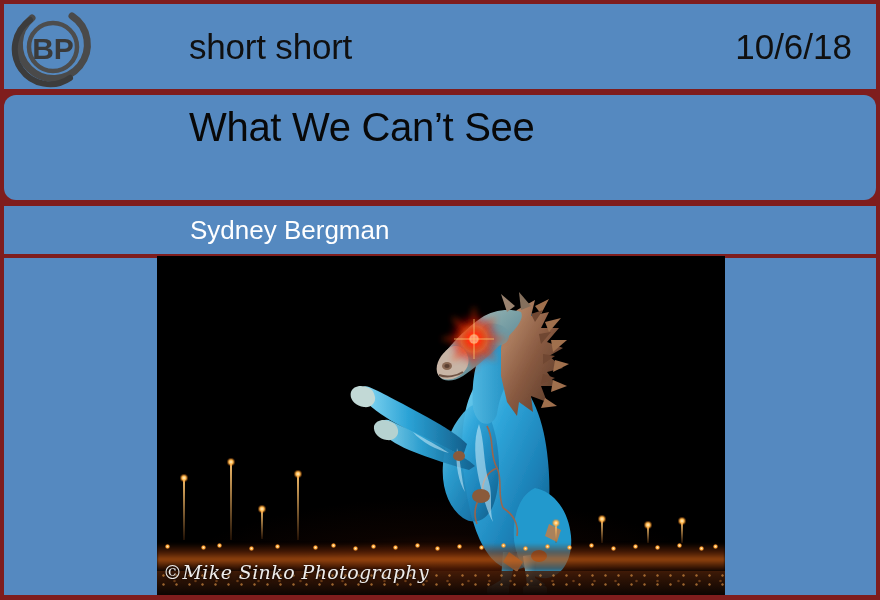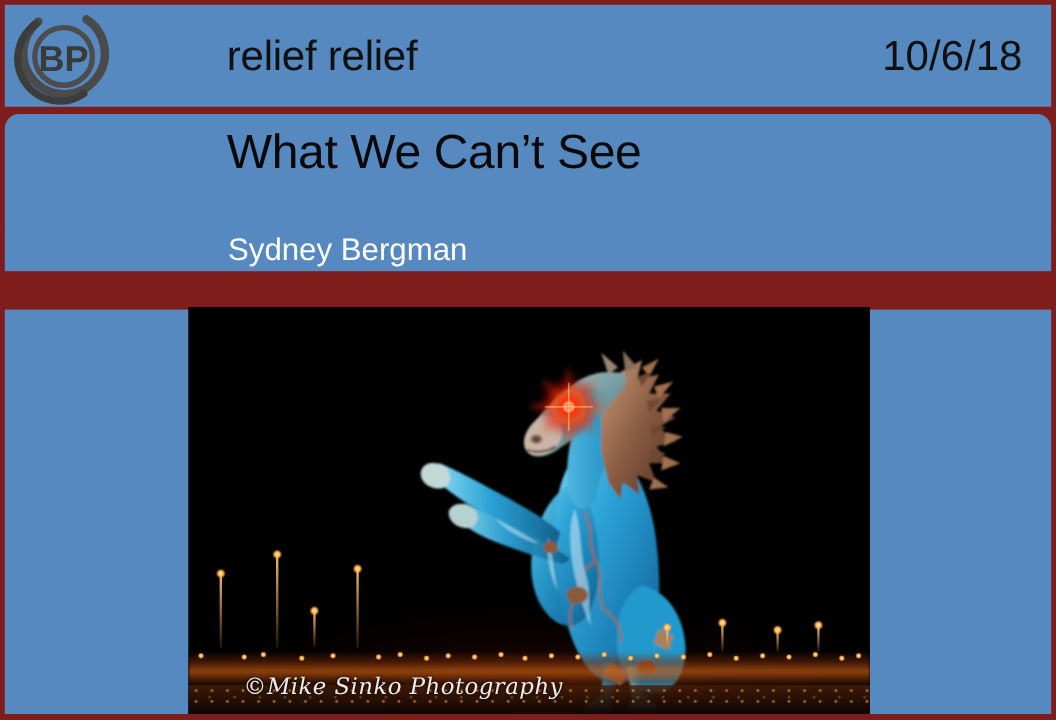--- a/index.html
+++ b/index.html
@@ -75,22 +75,22 @@
     top: 10px;
     font-size: 40px;
     color: #080808;
     font-weight: 400;
     letter-spacing: -0.3px;
     white-space: nowrap;
   }
 
   
   .author-band {
-    top: 190px;
-    height: 36px;
+    top: 206px;
+    height: 48px;
     text-decoration: underline;
   }
   .author-text {
     position: absolute;
     left: 186px;
     top: 50%;
     transform: translateY(-50%);
     font-size: 26px;
     color: #ffffff;
     font-weight: 400;
@@ -187,21 +187,20 @@
     position: absolute;
     left: 6px;
     bottom: 12px;
     font-family: "DejaVu Serif", serif;
     font-style: italic;
     font-size: 19px;
     color: rgba(255,255,255,0.92);
     text-shadow: 0 0 3px rgba(0,0,0,0.9);
     white-space: nowrap;
     letter-spacing: 0.4px;
-    margin-left: 40px;
   }
 
   .horse-svg {
     position: absolute;
     left: 0;
     top: 0;
     width: 568px;
     height: 339px;
   }
 </style>
@@ -216,21 +215,21 @@
       <svg viewBox="0 0 86 82" width="86" height="82" aria-hidden="true">
 
         <path d="M62,10 A34,34 0 1 1 22,12" fill="none" stroke="#4a4a4a" stroke-width="7" stroke-linecap="round"></path>
         <path d="M20,14 A33,33 0 0 0 60,72" fill="none" stroke="#3c3c3c" stroke-width="6" stroke-linecap="round"></path>
 
         <circle cx="43" cy="41" r="24" fill="none" stroke="#4d4d4d" stroke-width="4.5"></circle>
         <text x="43" y="53" text-anchor="middle" font-family="Liberation Sans, sans-serif" font-size="30" font-weight="bold" fill="#3a3a3a">BP</text>
       </svg>
     </div>
 
-    <div class="kicker">relief relief</div>
+    <div class="kicker">short short</div>
 
     <div class="date">10/6/18</div>
   </div>
 
   <div class="band title-band">
     <div class="title-text">What We Can’t See</div>
   </div>
 
   <div class="band author-band">
     <div class="author-text">Sydney Bergman</div>

